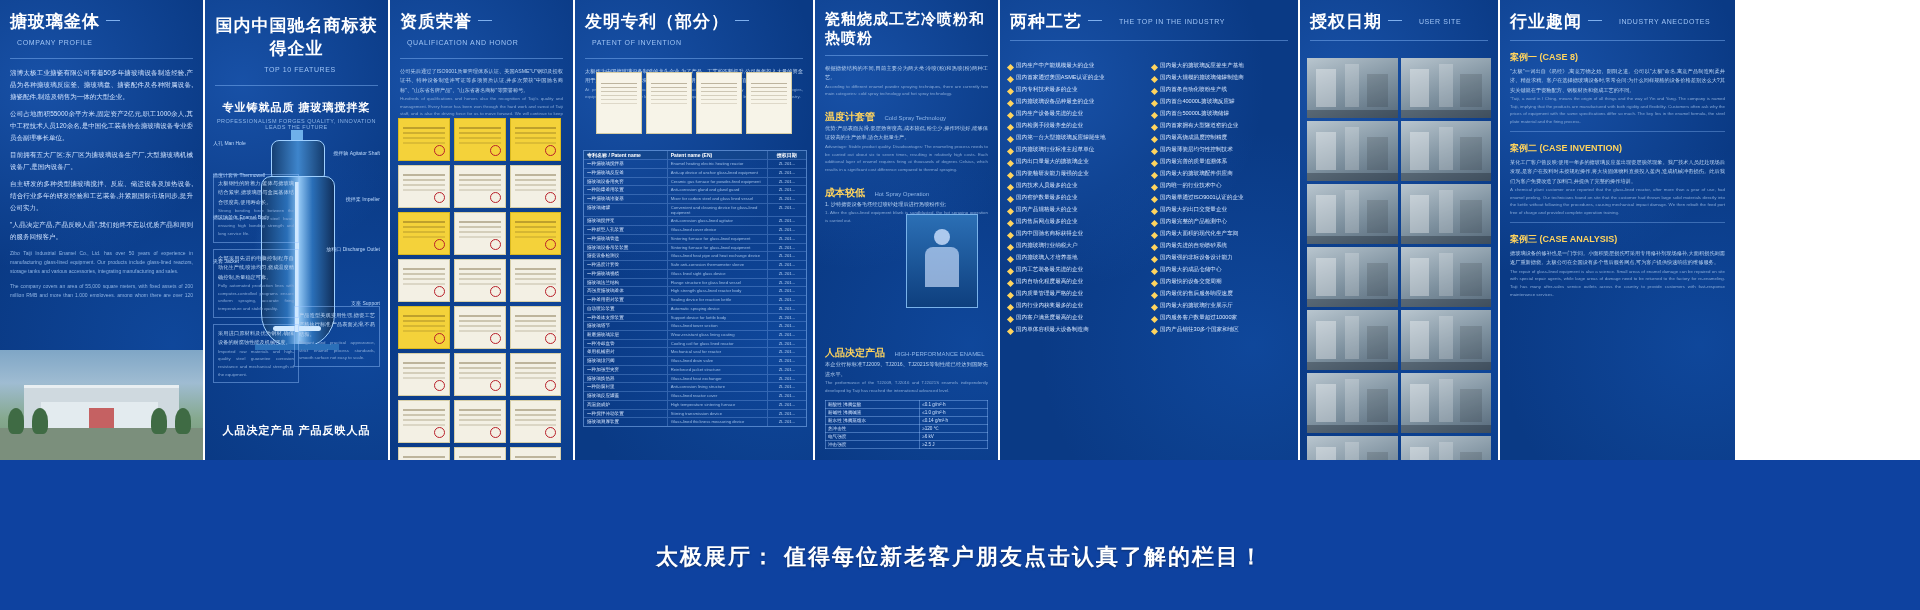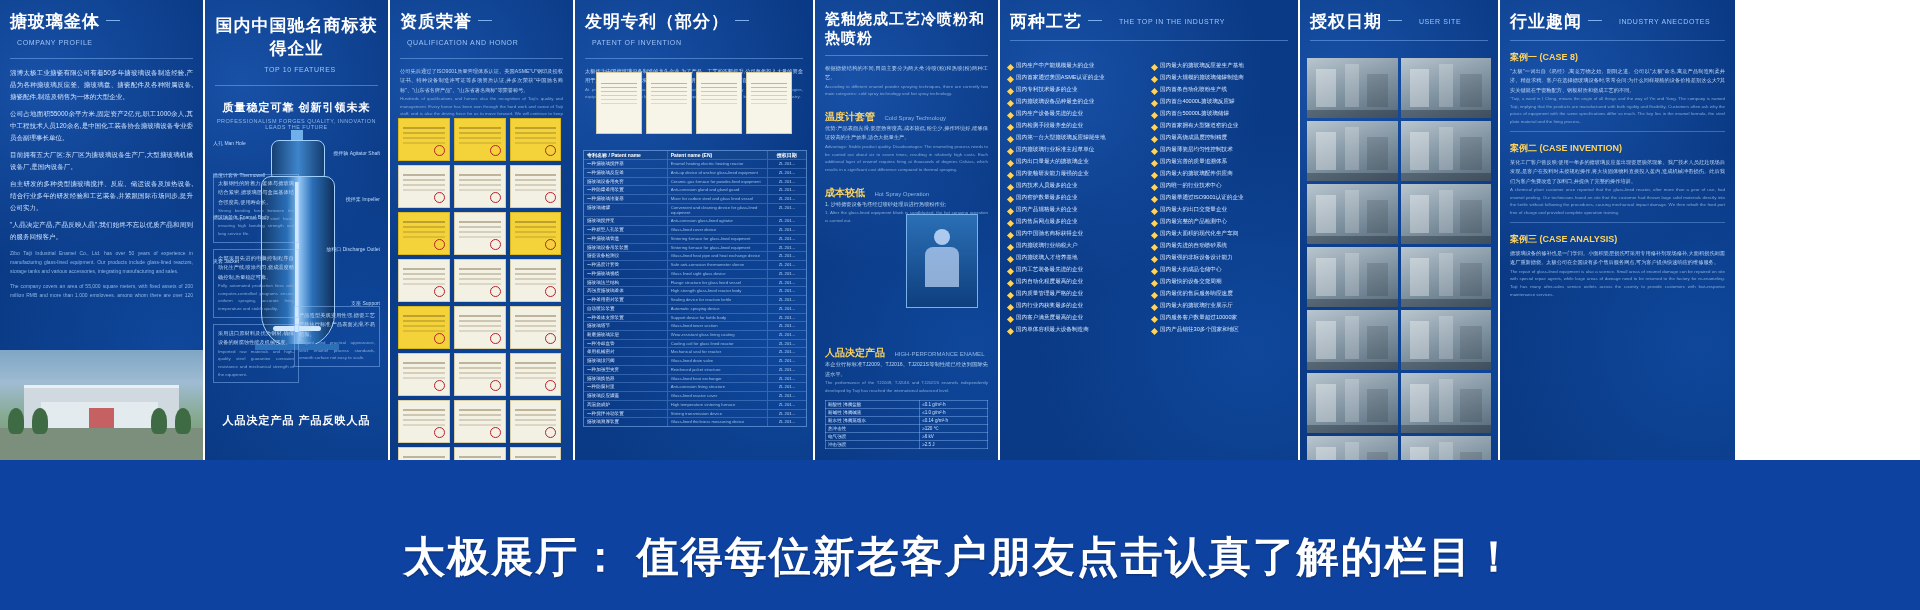--- a/index.html
+++ b/index.html
@@ -11,21 +11,21 @@
   .stage{position:relative;width:1920px;height:610px;background:#ffffff;}
 
   
   .banner{
     position:absolute;left:0;top:460px;width:1920px;height:150px;
     background:linear-gradient(180deg,#1144a8 0%,#0b3d96 50%,#0a3versions 100%);
     background-color:#0e42a0;
     display:flex;align-items:center;justify-content:center;
   }
   .banner-text{
-    color:#ffffff;font-size:42px;font-weight:bold;letter-spacing:2px;
+    color:#ffffff;font-size:22px;font-weight:bold;letter-spacing:2px;
     text-shadow:0 1px 2px rgba(0,0,0,.35);
     margin-top:44px;
   }
 
   
   .panels{position:absolute;left:0;top:0;height:460px;display:flex;}
   .panel{
     position:relative;height:460px;box-sizing:border-box;
     background:linear-gradient(180deg,#0d4391 0%,#0a3madeira 0%,#0a3a85 45%,#08306f 100%);
     background-color:#0a3a85;
@@ -172,21 +172,21 @@
         <div class="tree" style="right:36px;"></div>
       </div>
     </div>
 
     <div class="panel w2">
       <div class="ph center" style="margin-top:14px;">
         <span class="cn big">国内中国驰名商标获得企业</span>
         <span class="en">TOP 10 FEATURES</span>
       </div>
       <div class="body" style="margin-top:14px;">
-        <div class="sub-cn">质量稳定可靠 创新引领未来</div>
+        <div class="sub-cn">专业铸就品质 搪玻璃搅拌桨</div>
         <div class="sub-en">PROFESSIONALISM FORGES QUALITY, INNOVATION LEADS THE FUTURE</div>
       </div>
 
       <div class="reactor">
         <div class="rv-glow"></div>
         <div class="rv-neck"></div>
         <div class="rv-top"></div>
         <div class="rv-body"></div>
         <div class="rv-shaft"></div>
         <div class="rv-blade"></div>
@@ -216,21 +216,21 @@
         </div>
       </div>
 
       <div style="position:absolute;right:8px;top:300px;width:86px;">
         <div class="boxnote">
           <div class="tiny">产品造型美观实用性强,搪瓷工艺严格执行标准,产品表面光滑,不易结垢。</div>
           <div class="tiny-en">Elegant and practical appearance, strict enamel process standards, smooth surface not easy to scale.</div>
         </div>
       </div>
 
-      <div style="position:absolute;left:0;bottom:32px;width:100%;">
+      <div style="position:absolute;left:0;bottom:22px;width:100%;">
         <div class="sub-cn">人品决定产品 产品反映人品</div>
       </div>
     </div>
 
     <div class="panel w3">
       <div class="ph">
         <span class="cn big">资质荣誉</span>
         <span class="bar"></span>
         <span class="en">QUALIFICATION AND HONOR</span>
       </div>

